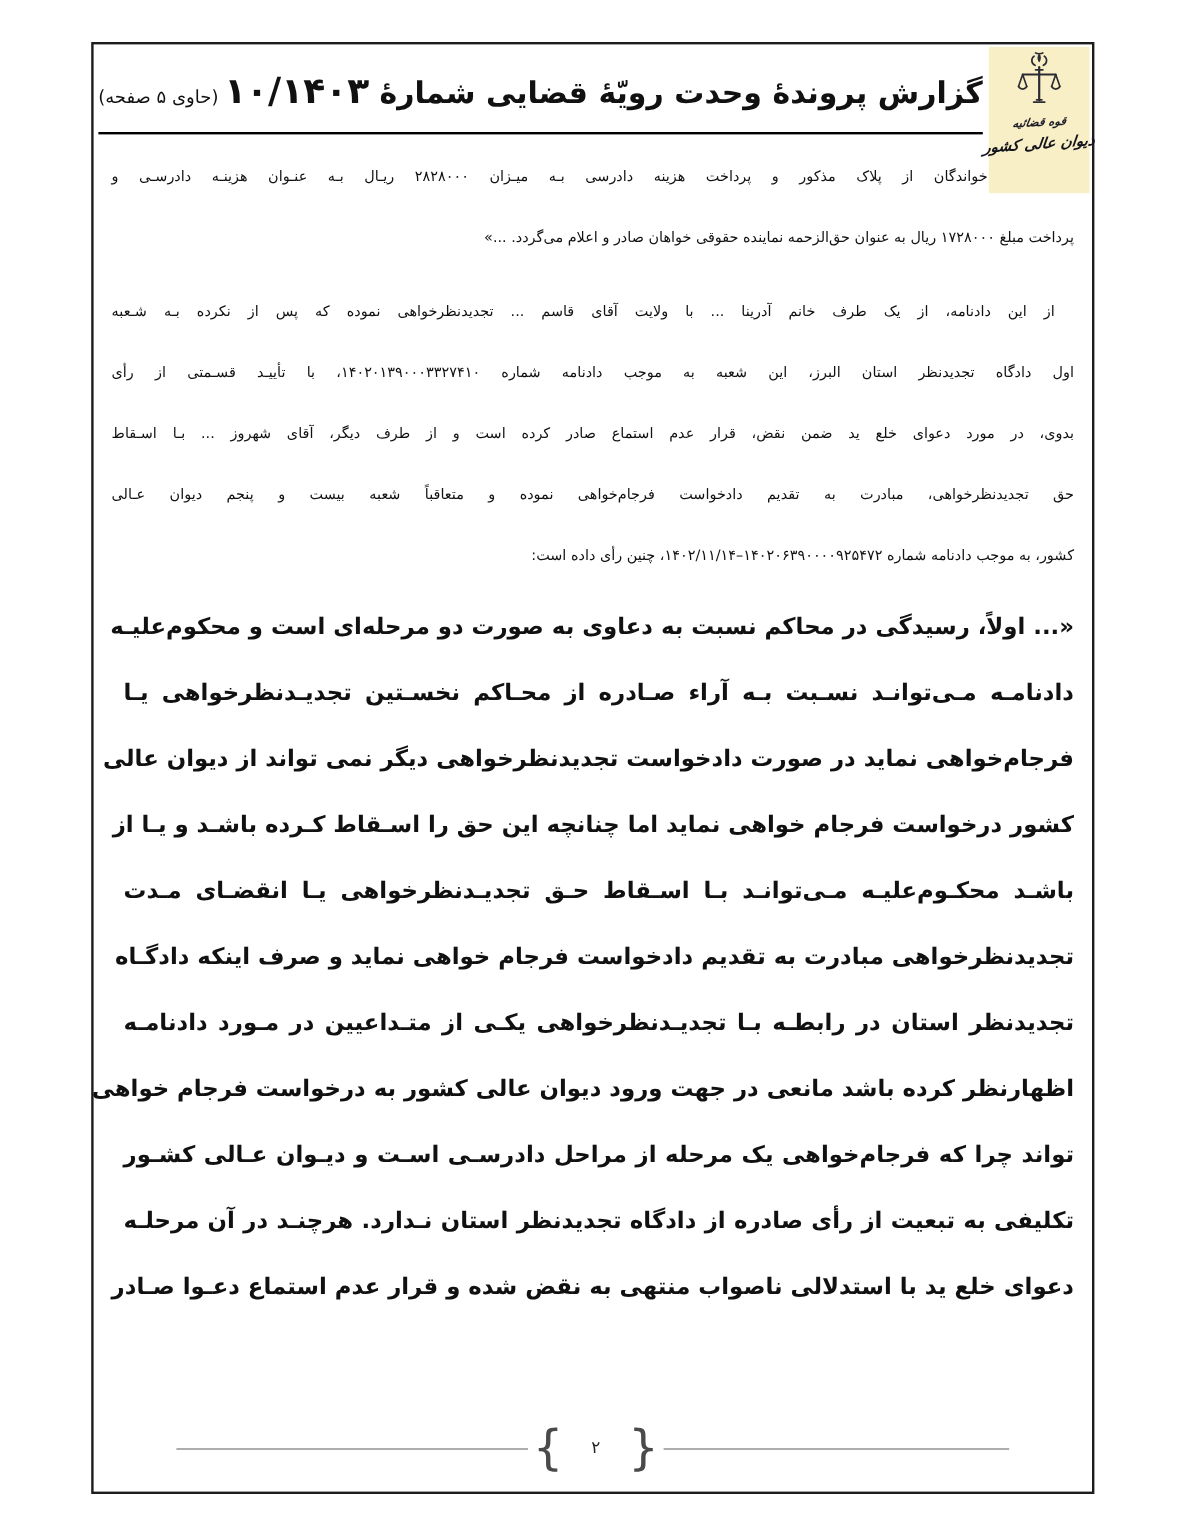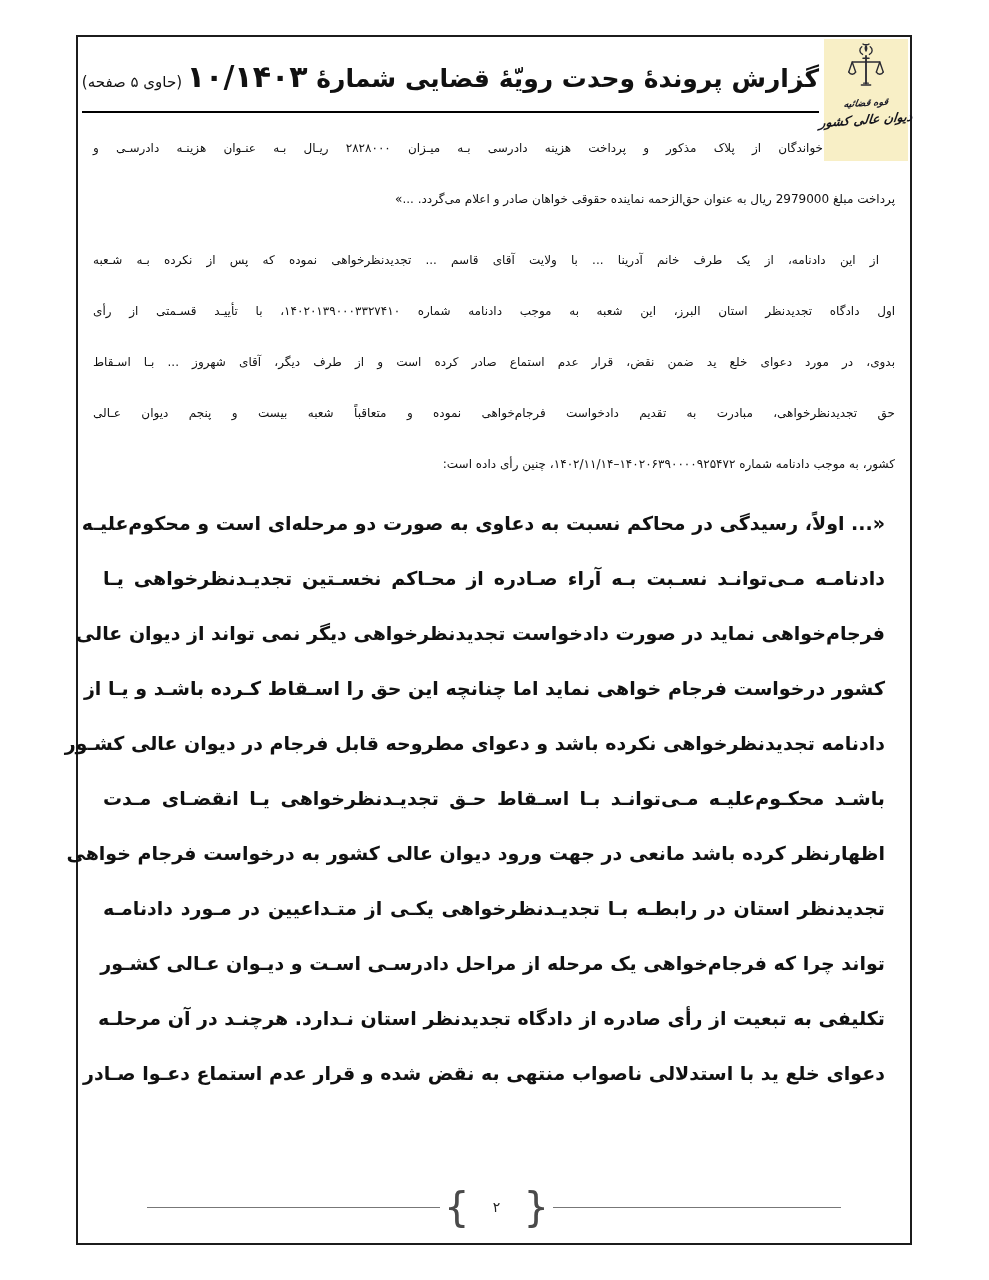--- a/index.html
+++ b/index.html
@@ -37,21 +37,21 @@
   .para{margin-top:10px;}
   .line{
     height:51px;line-height:51px;font-size:12px;
     text-align:justify;text-align-last:justify;white-space:nowrap;
   }
   .line span{display:inline;}
   .line .b{font-weight:normal;}
   .line.wrap-logo{margin-right:72px;}
   .line.indent{text-indent:16px;}
   .line.end{text-align-last:right;}
-  .quote{margin:6px 10px 0 10px;}
+  .quote{margin:6px 0 0 10px;}
   .quote .line{height:55px;line-height:55px;font-size:19px;font-weight:bold;}
   .footer{
     position:absolute;bottom:12px;left:0;right:0;height:48px;
     direction:ltr;display:flex;align-items:center;justify-content:center;
   }
   .rule{height:0;border-top:1.5px solid #777;}
   .rule.left{width:293px;}
   .rule.right{width:288px;}
   .brace{
     font-size:40px;line-height:44px;color:#4a4a4a;padding:0 4px;
@@ -87,38 +87,38 @@
   <div class="content">
     <div class="title-wrap">
       <span class="title-underline">
         <span class="title-main">گزارش پروندهٔ وحدت رویّهٔ قضایی شمارهٔ </span><span class="title-number">۱۰/۱۴۰۳</span><span class="title-note"> (حاوی ۵ صفحه)</span>
       </span>
     </div>
 
     <div>
         <div class="para ">
           <div class="line wrap-logo"><span>خواندگان از پلاک مذکور و پرداخت هزینه دادرسی بـه میـزان ۲۸۲۸۰۰۰ ریـال بـه عنـوان هزینـه دادرسـی و</span></div>
-          <div class="line end"><span>پرداخت مبلغ 2979000 ریال به عنوان حق‌الزحمه نماینده حقوقی خواهان صادر و اعلام می‌گردد. ...»</span></div>
+          <div class="line end"><span>پرداخت مبلغ ۱۷۲۸۰۰۰ ریال به عنوان حق‌الزحمه نماینده حقوقی خواهان صادر و اعلام می‌گردد. ...»</span></div>
         </div>
         <div class="para ">
           <div class="line indent"><span>از این دادنامه، از یک طرف خانم آدرینا ... با ولایت آقای قاسم ... تجدیدنظرخواهی نموده که پس از نکرده بـه شـعبه</span></div>
           <div class="line "><span>اول دادگاه تجدیدنظر استان البرز، این شعبه به موجب دادنامه شماره ۱۴۰۲۰۱۳۹۰۰۰۳۳۲۷۴۱۰، با تأییـد قسـمتی از رأی</span></div>
           <div class="line "><span>بدوی، در مورد دعوای خلع ید ضمن نقض، قرار عدم استماع صادر کرده است و از طرف دیگر، آقای شهروز ... بـا اسـقاط</span></div>
           <div class="line "><span>حق تجدیدنظرخواهی، مبادرت به تقدیم دادخواست فرجام‌خواهی نموده و متعاقباً </span><span class="b">شعبه بیست و پنجم دیوان عـالی</span></div>
           <div class="line end"><span class="b">کشور،</span><span> به موجب دادنامه شماره ۱۴۰۲۰۶۳۹۰۰۰۰۹۲۵۴۷۲–۱۴۰۲/۱۱/۱۴، چنین رأی داده است:</span></div>
         </div>
         <div class="para quote">
           <div class="line "><span>«... اولاً، رسیدگی در محاکم نسبت به دعاوی به صورت دو مرحله‌ای است و محکوم‌علیـه</span></div>
           <div class="line "><span>دادنامـه مـی‌توانـد نسـبت بـه آراء صـادره از محـاکم نخسـتین تجدیـدنظرخواهی یـا</span></div>
           <div class="line "><span>فرجام‌خواهی نماید در صورت دادخواست تجدیدنظرخواهی دیگر نمی تواند از دیوان عالی</span></div>
           <div class="line "><span>کشور درخواست فرجام خواهی نماید اما چنانچه این حق را اسـقاط کـرده باشـد و یـا از</span></div>
-          <div class="line "><span>دادنامه تجدیدنظرخواهی نکرده باشد و دعوای مطروحه قابل فرجام در دیوان عالی کشـور</span></div>
           <div class="line "><span>باشـد محکـوم‌علیـه مـی‌توانـد بـا اسـقاط حـق تجدیـدنظرخواهی یـا انقضـای مـدت</span></div>
+          <div class="line "><span>تجدیدنظرخواهی مبادرت به تقدیم دادخواست فرجام خواهی نماید و صرف اینکه دادگـاه</span></div>
+          <div class="line "><span>تجدیدنظر استان در رابطـه بـا تجدیـدنظرخواهی یکـی از متـداعیین در مـورد دادنامـه</span></div>
           <div class="line "><span>اظهارنظر کرده باشد مانعی در جهت ورود دیوان عالی کشور به درخواست فرجام خواهی</span></div>
-          <div class="line "><span>تجدیدنظر استان در رابطـه بـا تجدیـدنظرخواهی یکـی از متـداعیین در مـورد دادنامـه</span></div>
           <div class="line "><span>تواند چرا که فرجام‌خواهی یک مرحله از مراحل دادرسـی اسـت و دیـوان عـالی کشـور</span></div>
           <div class="line "><span>تکلیفی به تبعیت از رأی صادره از دادگاه تجدیدنظر استان نـدارد. هرچنـد در آن مرحلـه</span></div>
           <div class="line "><span>دعوای خلع ید با استدلالی ناصواب منتهی به نقض شده و قرار عدم استماع دعـوا صـادر</span></div>
         </div>
       </div>
   </div>
 
   <div class="footer">
     <div class="rule left"></div>
     <div class="brace">{</div>

